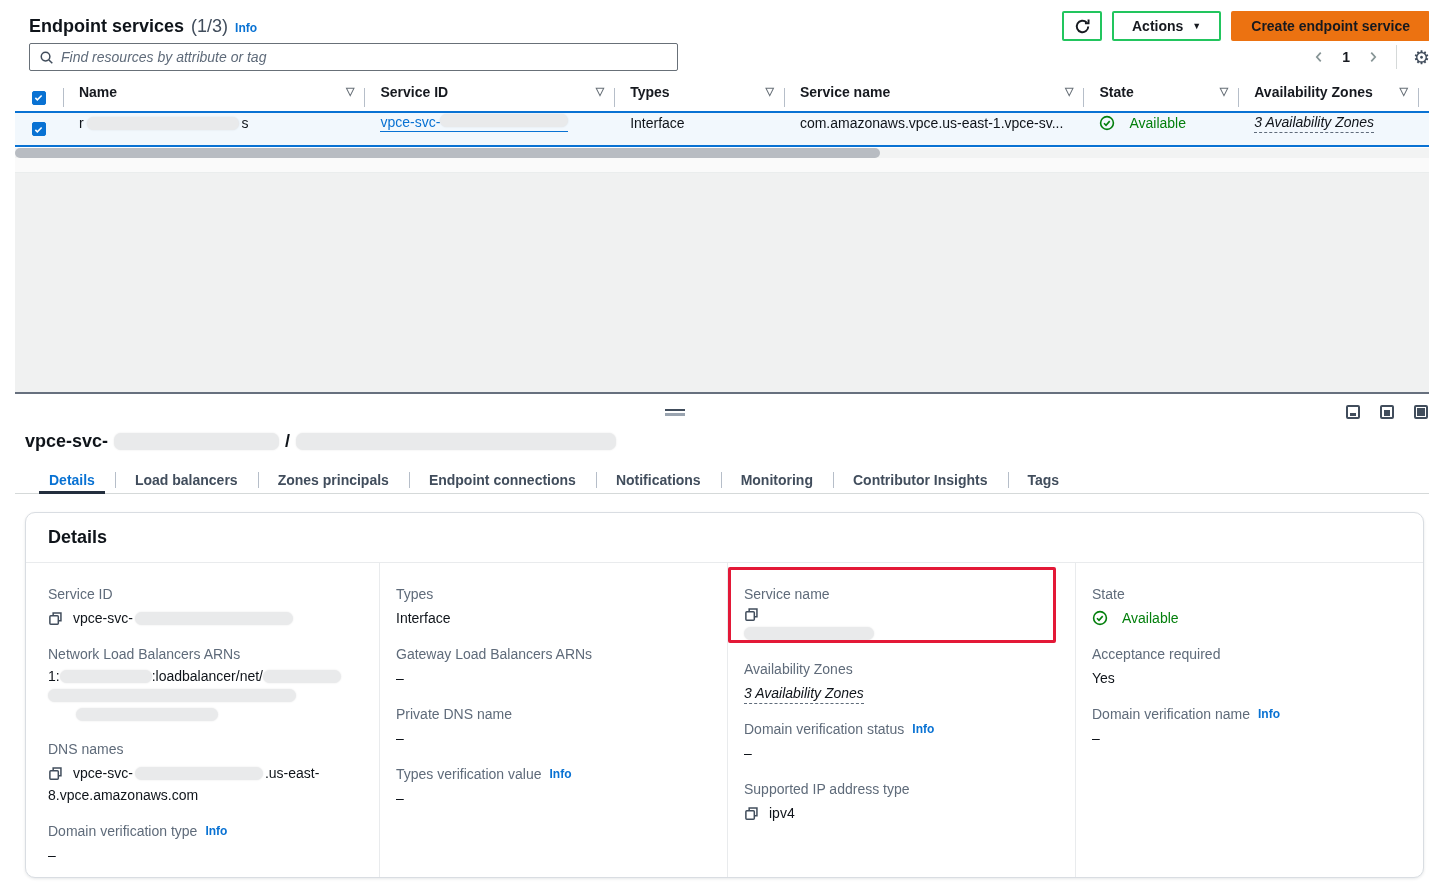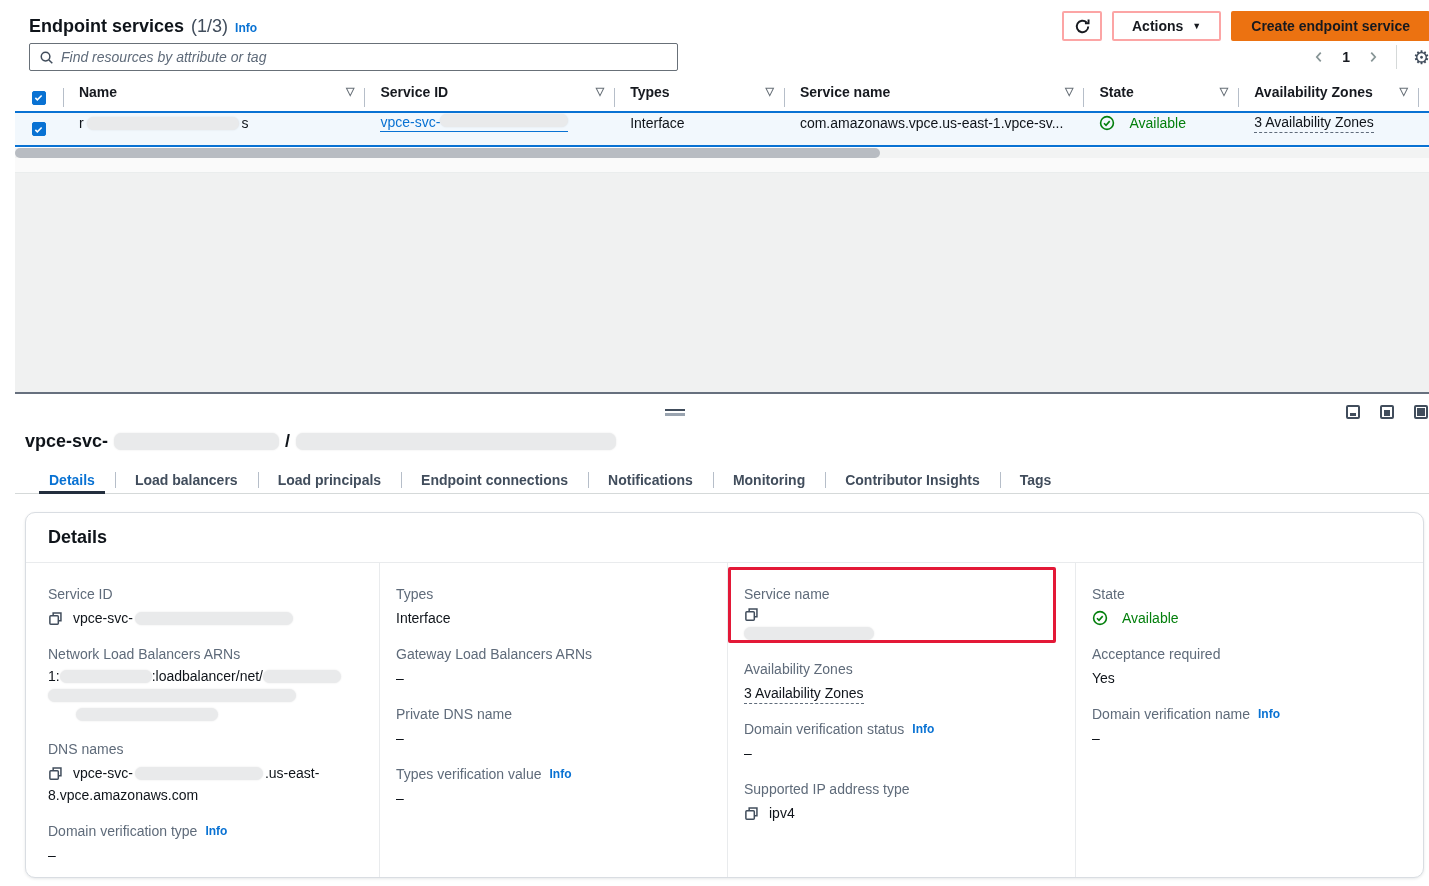--- a/index.html
+++ b/index.html
@@ -8,21 +8,21 @@
          font-size:14px; color:#0f141a;margin-left:15px; }
 
   
   .top-header { position:absolute; top:10px; left:14px; right:14px; height:32px;
                 display:flex; justify-content:space-between; align-items:center; }
   .title-wrap { display:flex; align-items:baseline; gap:7px; }
   .page-title { font-size:18px; font-weight:700; color:#0f141a; }
   .page-count { font-size:18px; font-weight:400; color:#414d5c; }
   .info-link { color:#0972d3; font-weight:700; font-size:12px; cursor:pointer; }
   .hdr-actions { display:flex; gap:10px; }
-  .btn { height:30px; border:2px solid #fca5a5; border-radius:2px; background:#fff;
+  .btn { height:30px; border:2px solid #22c55e; border-radius:2px; background:#fff;
          font-weight:700; color:#16191f; display:flex; align-items:center; gap:9px;
          padding:0 18px; font-size:14px; cursor:pointer; font-family:inherit; }
   .btn-icon { width:40px; justify-content:center; padding:0; }
   .btn-primary { background:#ec7211; border-color:#ec7211; color:#16191f; }
   .caret-down { font-size:9px; color:#16191f; }
 
   
   .search-row { position:absolute; top:43px; left:14px; right:14px; height:28px;
                 display:flex; justify-content:space-between; align-items:center; }
   .search-box { width:649px; height:28px; border:1px solid #687078; border-radius:2px;
@@ -53,21 +53,21 @@
   .checkbox { width:14px; height:14px; background:#0972d3; border:1px solid #0972d3;
               border-radius:2px; display:flex; align-items:center; justify-content:center; cursor:pointer; }
 
   .table-row { position:absolute; top:111px; left:0; right:0; height:36px; display:flex;
                background:#f2f8fd; border-top:2px solid #0972d3; border-bottom:2px solid #0972d3;
                align-items:stretch; }
   .td { display:flex; align-items:center; white-space:nowrap; overflow:hidden; }
   .sid-link { color:#0972d3; cursor:pointer; display:inline-flex; align-items:baseline;
               border-bottom:1px solid #0972d3; padding-bottom:1px; }
   .status-available { display:flex; align-items:center; gap:14px; color:#037f0c; }
-  .az-trigger { border-bottom:1px dashed #5f6b7a; padding-bottom:2px; cursor:pointer; }
+  .az-trigger { border-bottom:1px dashed #5f6b7a; padding-bottom:2px; cursor:pointer;font-style:italic; }
 
   .h-scrollbar { position:absolute; top:148px; left:0; right:0; height:10px; background:#f2f3f3; }
   .h-thumb { position:absolute; left:0; top:0; height:10px; width:865px; background:#b8bcc2; border-radius:5px; }
 
   .card-footer-strip { position:absolute; top:158px; left:0; right:0; height:15px; background:#fafafa;
                        border-bottom:1px solid #eaeded; }
   .gray-bg { position:absolute; top:173px; left:0; right:0; height:219px; background:#f0f1f1; }
 
   
   .split-divider { position:absolute; top:392px; left:0; right:0; height:2px; background:#67707e; }
@@ -276,21 +276,21 @@
   </div>
 
   <div class="tabs">
     <div class="tab active">
         <span>Details</span>
       </div>
     <div class="tab">
         <span>Load balancers</span>
       </div>
     <div class="tab">
-        <span>Load principals</span>
+        <span>Zones principals</span>
       </div>
     <div class="tab">
         <span>Endpoint connections</span>
       </div>
     <div class="tab">
         <span>Notifications</span>
       </div>
     <div class="tab">
         <span>Monitoring</span>
       </div>

